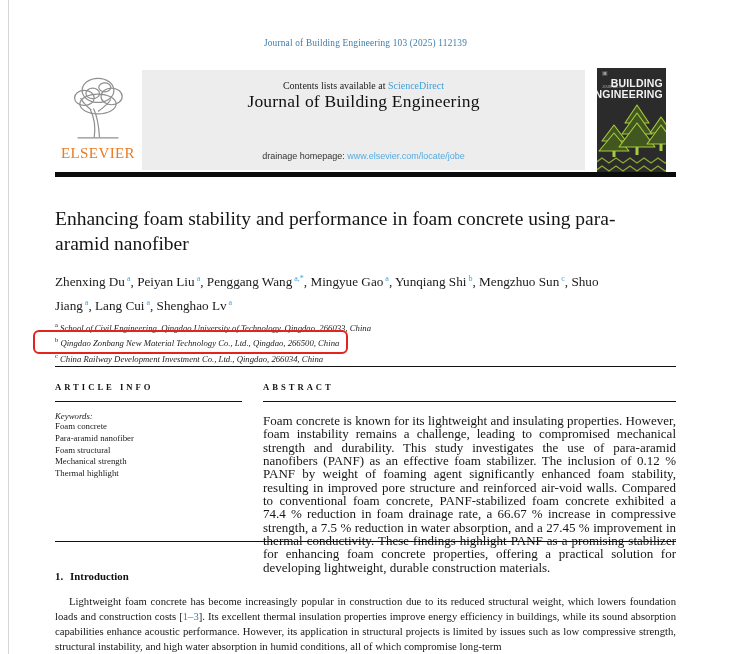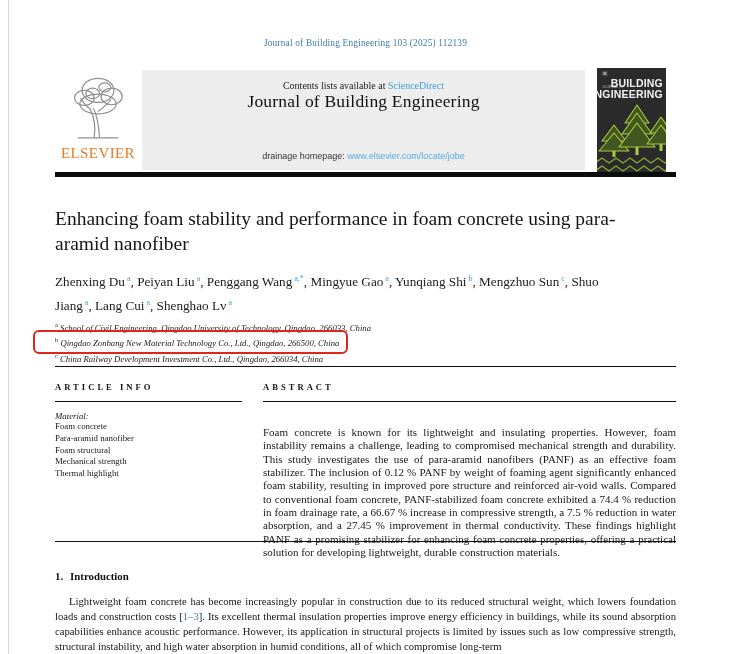--- a/index.html
+++ b/index.html
@@ -51,21 +51,21 @@
   .rule-1 { position:absolute; top:366px; left:55px; width:621px; border-top:1.4px solid #111; }
   .rule-2 { position:absolute; top:541px; left:55px; width:621px; border-top:1.1px solid #111; }
 
   
   .col-left  { position:absolute; top:382px; left:55px;  width:187px; }
   .col-right { position:absolute; top:382px; left:263px; width:413px; }
   .col-head { font-size:8.6px; font-weight:bold; letter-spacing:3px; color:#111; }
   .col-rule { border-top:1.1px solid #111; margin-top:9px; }
   .kw-label { font-style:italic; font-size:8.8px; margin-top:9px; }
   .kw-item { font-size:8.8px; line-height:11.8px; }
-  .abstract-text { margin-top:24px; font-size:11px; line-height:13.35px; text-align:justify; color:#161616; }
+  .abstract-text { margin-top:12px; font-size:13px; line-height:13.35px; text-align:justify; color:#161616; }
 
   
   .intro-head { position:absolute; top:570px; left:55px; font-size:10.8px; font-weight:bold; color:#111; }
   .intro-head .num { margin-right:7px; }
   .intro-para { position:absolute; top:594px; left:55px; width:621px; font-size:10.7px; line-height:15.1px;
                 text-align:justify; color:#161616; }
   .intro-para .indent { display:inline-block; width:14px; }
   .cite-link { color:#3c7cab; text-decoration:none; cursor:pointer; }
 </style>
 </head>
@@ -144,21 +144,21 @@
       <div class="affil"><span class="affil-inner"><sup>a</sup> School of Civil Engineering, Qingdao University of Technology, Qingdao, 266033, China</span></div>
       <div class="affil"><span class="affil-inner hl"><sup>b</sup> Qingdao Zonbang New Material Technology Co., Ltd., Qingdao, 266500, China</span></div>
       <div class="affil"><span class="affil-inner"><sup>c</sup> China Railway Development Investment Co., Ltd., Qingdao, 266034, China</span></div>
     </div>
 
   <div class="rule-1"></div>
 
   <div class="col-left">
     <div class="col-head" style="letter-spacing:3px">ARTICLE INFO</div>
     <div class="col-rule"></div>
-    <div class="kw-label">Material:</div>
+    <div class="kw-label">Keywords:</div>
     <div>
         <div class="kw-item">Foam concrete</div>
         <div class="kw-item">Para-aramid nanofiber</div>
         <div class="kw-item">Foam structural</div>
         <div class="kw-item">Mechanical strength</div>
         <div class="kw-item">Thermal highlight</div>
       </div>
   </div>
 
   <div class="col-right">

